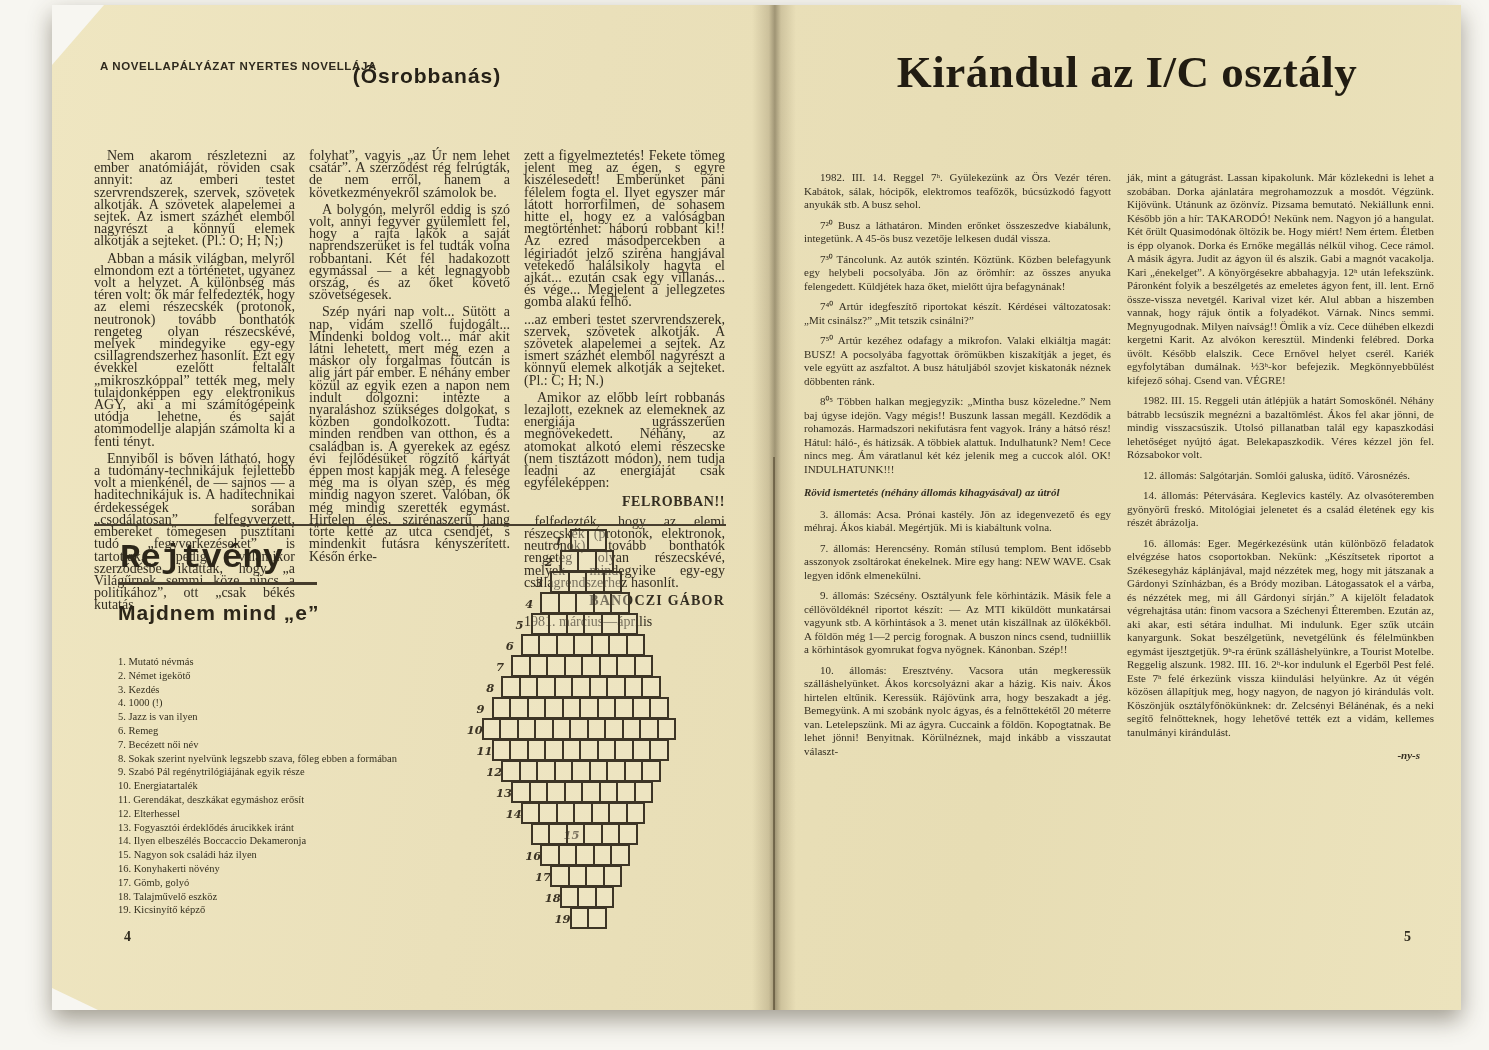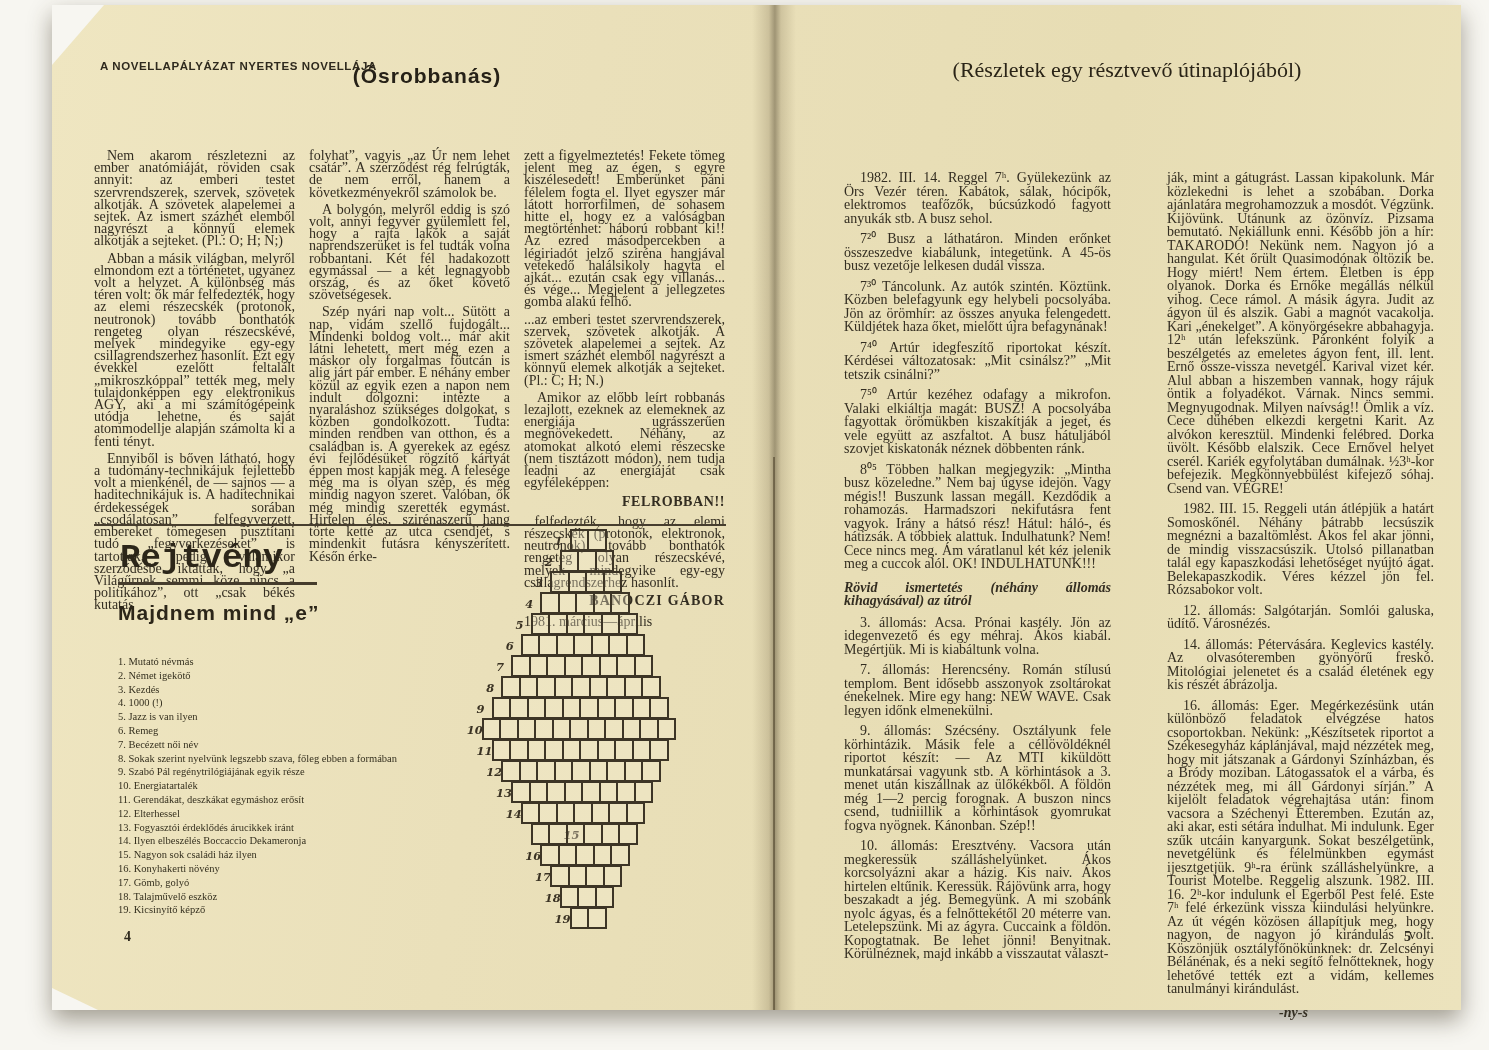--- a/index.html
+++ b/index.html
@@ -52,25 +52,25 @@
   .pz-cell:first-child{margin-left:0;}
   .pz-label{position:absolute;font-family:"DejaVu Serif",serif;font-style:italic;
     font-weight:bold;font-size:11.5px;color:#3a3223;}
 
   
   .rp-title-wrap{position:absolute;left:770px;top:44px;width:610px;text-align:center;}
   .rp-title{font-family:"Liberation Serif",serif;font-weight:bold;font-size:45px;
     line-height:1.05;color:#211c12;letter-spacing:.5px;}
   .rp-subtitle{font-family:"Liberation Serif",serif;font-size:22px;margin-top:8px;color:#2a2417;}
   .rp-cols{position:absolute;left:752px;top:166px;width:630px;display:flex;gap:16px;}
-  .rcol{width:307px;font-size:14px;line-height:13.5px;text-align:justify;margin-left:40px;}
+  .rcol{width:307px;font-size:11px;line-height:13.5px;text-align:justify;}
   .rcol p{margin:0 0 7px 0;text-indent:16px;}
   .rcol p.noindent{text-indent:0;}
   .rcol p.ital-head{font-style:italic;font-weight:bold;text-indent:0;margin:10px 0 8px 0;}
-  .rcol p.sig{text-align:center;font-style:italic;font-weight:bold;text-indent:0;margin-top:10px;padding-right:14px;}
+  .rcol p.sig{text-align:right;font-style:italic;font-weight:bold;text-indent:0;margin-top:10px;padding-right:14px;}
 </style>
 </head>
 <body>
 
 <div class="scene">
   <div class="paper">
     <div class="gutter"></div>
 
     <div>
       <div class="kicker">A NOVELLAPÁLYÁZAT NYERTES NOVELLÁJA</div>
@@ -298,21 +298,21 @@
           <div class="pz-row" style="left: 90.5px; top: 378px;">
             <span class="pz-cell" style="height: 22px;"></span>
             <span class="pz-cell" style="height: 22px;"></span>
           </div>
         </div>
       <div class="pagenum pn-left">4</div>
     </div>
 
     <div>
       <div class="rp-title-wrap">
-        <div class="rp-subtitle">(Részletek egy résztvevő útinaplójából)</div>
+        <div class="rp-title">Kirándul az I/C osztály</div>
       </div>
       <div class="rp-cols">
         <div class="rcol">
             <p>1982. III. 14. Reggel 7ʰ. Gyülekezünk az Örs Vezér téren. Kabátok, sálak, hócipők, elektromos teafőzők, búcsúzkodó fagyott anyukák stb. A busz sehol.</p>
             <p>7²⁰ Busz a láthatáron. Minden erőnket összeszedve kiabálunk, integetünk. A 45-ös busz vezetője lelkesen dudál vissza.</p>
             <p>7³⁰ Táncolunk. Az autók szintén. Köztünk. Közben belefagyunk egy helybeli pocsolyába. Jön az örömhír: az összes anyuka felengedett. Küldjétek haza őket, mielőtt újra befagynának!</p>
             <p>7⁴⁰ Artúr idegfeszítő riportokat készít. Kérdései változatosak: „Mit csinálsz?” „Mit tetszik csinálni?”</p>
             <p>7⁵⁰ Artúr kezéhez odafagy a mikrofon. Valaki elkiáltja magát: BUSZ! A pocsolyába fagyottak örömükben kiszakítják a jeget, és vele együtt az aszfaltot. A busz hátuljából szovjet kiskatonák néznek döbbenten ránk.</p>
             <p>8⁰⁵ Többen halkan megjegyzik: „Mintha busz közeledne.” Nem baj úgyse idejön. Vagy mégis!! Buszunk lassan megáll. Kezdődik a rohamozás. Harmadszori nekifutásra fent vagyok. Irány a hátsó rész! Hátul: háló-, és hátizsák. A többiek alattuk. Indulhatunk? Nem! Cece nincs meg. Ám váratlanul két kéz jelenik meg a cuccok alól. OK! INDULHATUNK!!!</p>
             <p class="ital-head">Rövid ismertetés (néhány állomás kihagyásával) az útról</p>

